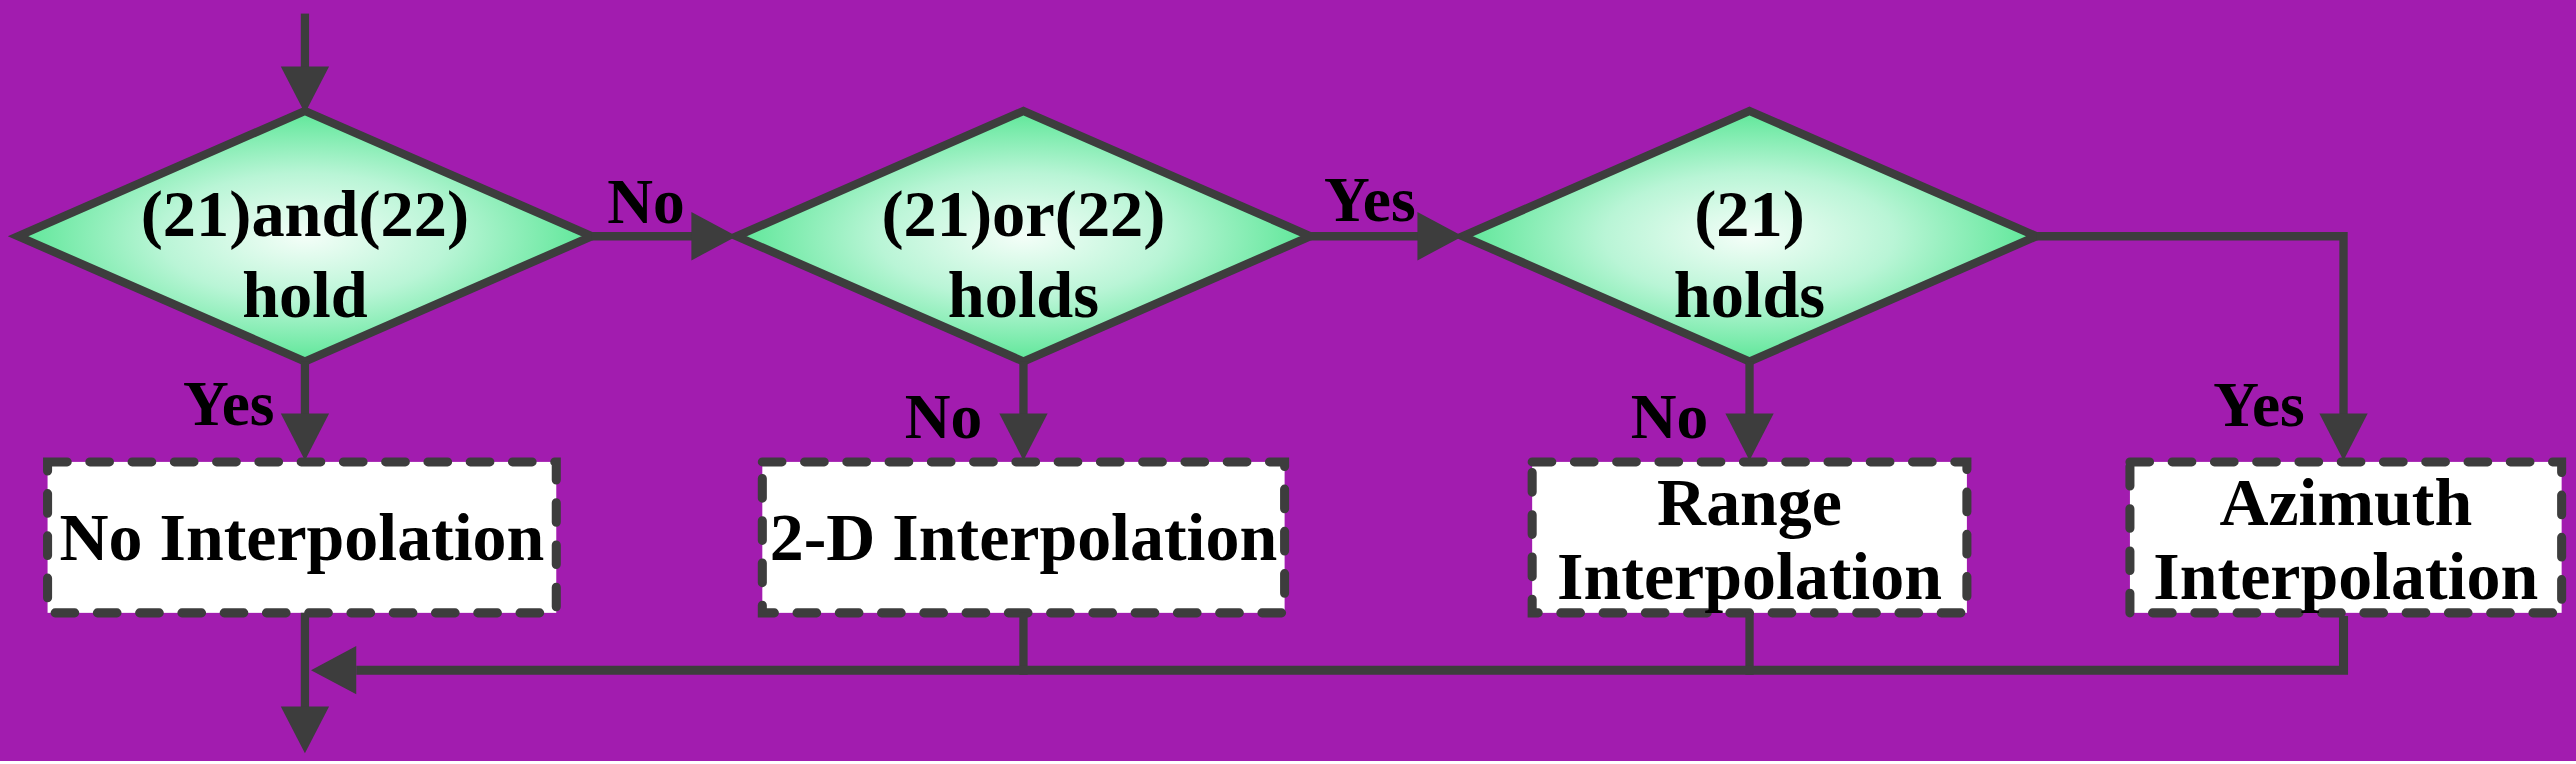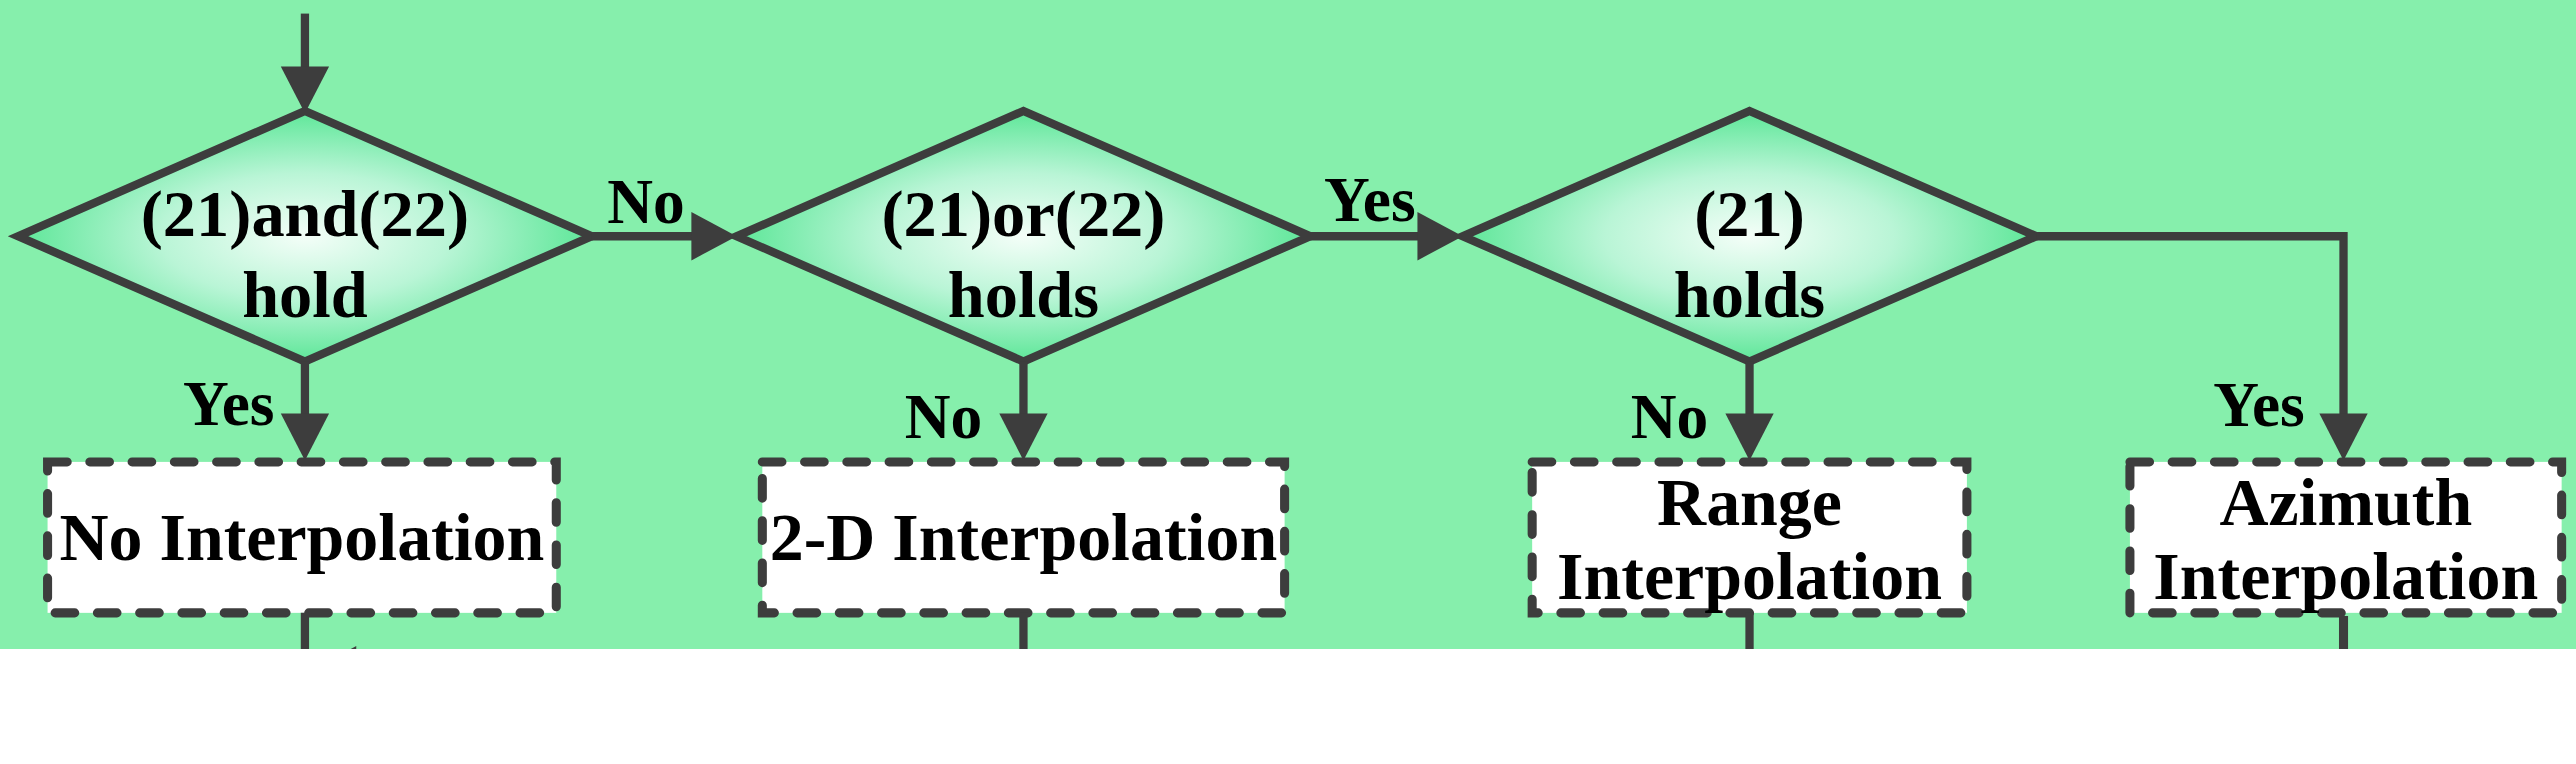--- a/index.html
+++ b/index.html
@@ -2,23 +2,23 @@
 <html style="font-size:12px"><head>
 <meta charset="utf-8">
 <style>
   html, body {
     margin: 0;
     padding: 0;
     background: #ffffff;
   }
   .canvas-wrap {
     width: 2576px;
-    height: 649px;
+    height: 761px;
     max-width: 100%;
-    background: #86efac;
+    background: #a21caf;
   }
   svg {
     display: block;
     width: 100%;
     height: auto;
     font-family: "Liberation Serif", "DejaVu Serif", serif;
   }
   .flow-line {
     fill: none;
     stroke: #3d3d3d;

